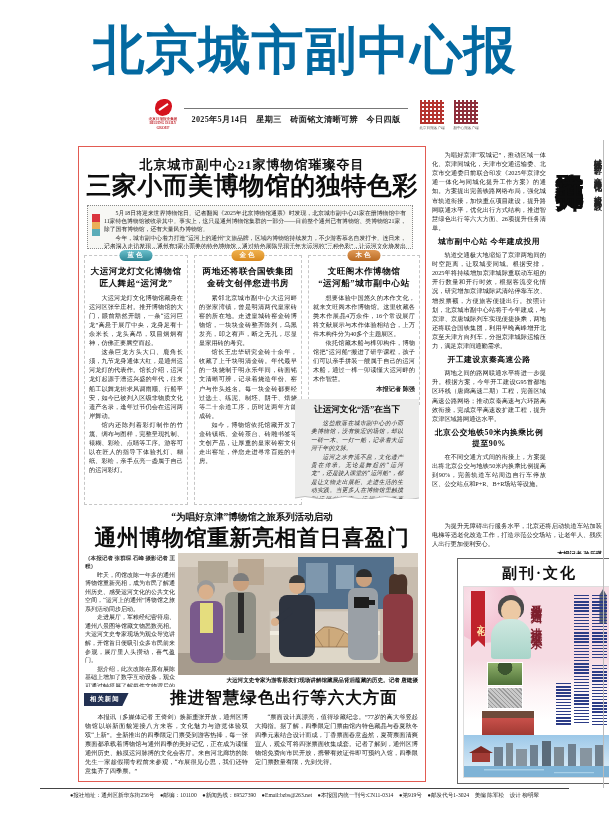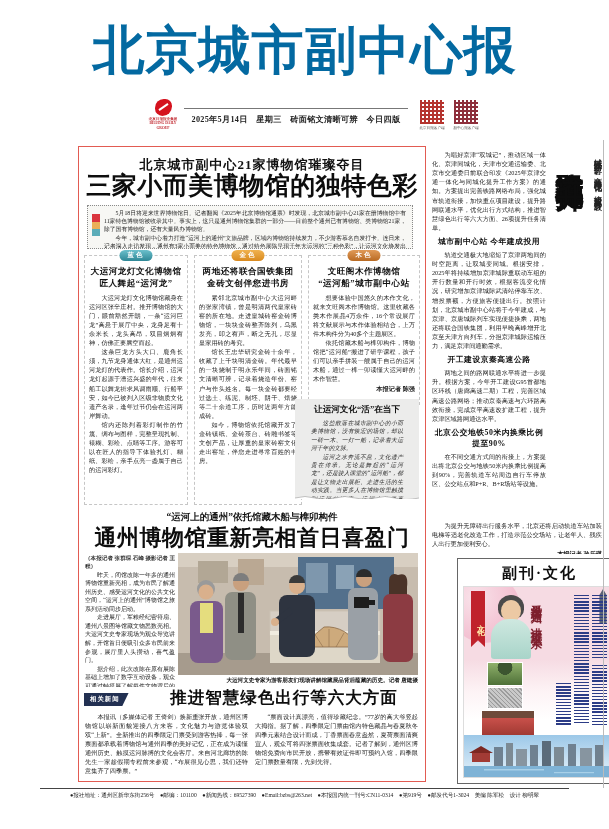--- a/index.html
+++ b/index.html
@@ -216,21 +216,21 @@
     <div id="commentary">
       <div id="commentary-title">让运河文化“活”在当下</div>
       <p>这些散落在城市副中心的小而美博物馆，没有恢宏的场馆，却以一砖一木、一灯一船，记录着大运河千年的文脉。</p>
       <p>运河之水奔流不息，文化遗产贵在传承。无论是舞起的“运河龙”，还是驶入课堂的“运河船”，都是让文物走出展柜、走进生活的生动实践。当更多人在博物馆里触摸到运河的温度，运河文化便真正“活”在了当下，也必将流向更远的未来。</p>
       <svg id="commentary-wave" viewBox="0 0 124 7" preserveAspectRatio="none">
         <path d="M0,3 Q10,0 20,3 T40,3 T60,3 T80,3 T100,3 T124,3 L124,7 L0,7 Z" fill="#ffffff"></path>
         <path d="M0,3 Q10,0 20,3 T40,3 T60,3 T80,3 T100,3 T124,3" fill="none" stroke="#9a9a9a" stroke-width="0.6"></path>
       </svg>
     </div>
 
-    <div id="mid-kicker">“运河上的通州”依托馆藏木船与榫卯构件</div>
+    <div id="mid-kicker">“为唱好京津”博物馆之旅系列活动启动</div>
     <h2 id="mid-headline">通州博物馆重新亮相首日喜盈门</h2>
     <div id="mid-left">
       <p class="byline">（本报记者 张群琛 石峰 摄影记者 王程）</p>
       <p>昨天，闭馆改陈一年多的通州博物馆重新亮相，成为市民了解通州历史、感受运河文化的公共文化空间，“运河上的通州”博物馆之旅系列活动同步启动。</p>
       <p>走进展厅，军粮经纪密符扇、通州八景图等馆藏文物悉数亮相。大运河文史专家现场为观众导览讲解，开馆首日便吸引众多市民前来参观，展厅里人头攒动，喜气盈门。</p>
       <p>据介绍，此次改陈在原有展陈基础上增加了数字互动设备，观众可通过触摸屏了解每件文物背后的故事，沉浸式感受通州作为“千年漕运之城”的厚重历史。</p>
     </div>
     <div id="mid-photo">
       <svg width="240" height="122" viewBox="0 0 240 122">
         <rect x="0" y="0" width="240" height="122" fill="#c7bcae"></rect>

